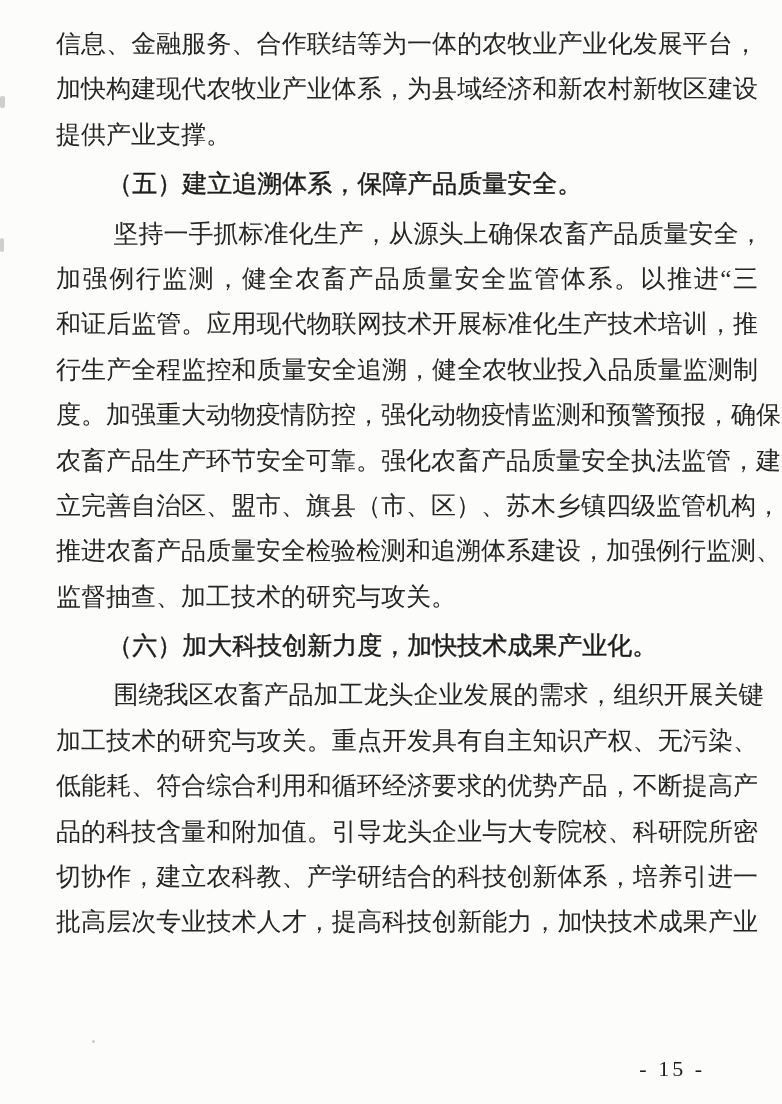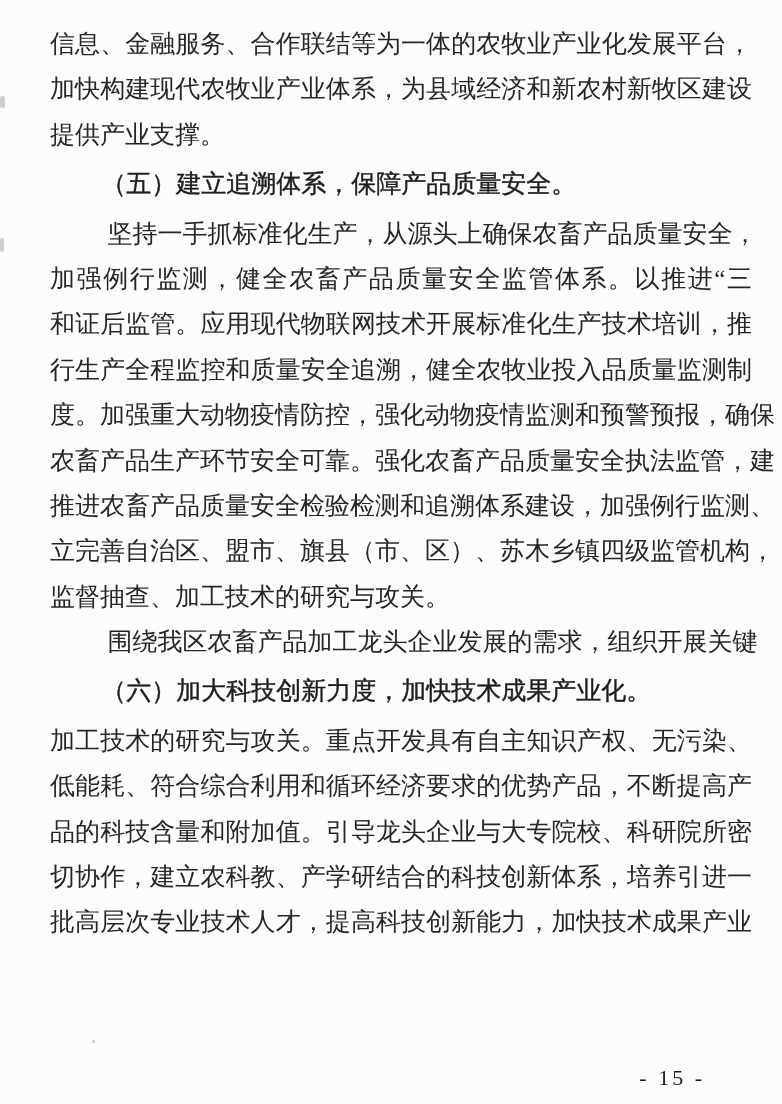--- a/index.html
+++ b/index.html
@@ -13,21 +13,21 @@
     overflow: hidden;
     background: var(--page-bg, #fcfcfb);
     font-family: "Liberation Serif", "DejaVu Serif", serif;
   }
   .page {
     position: absolute;
     inset: 0;
   }
   .text-body {
     position: absolute;
-    left: 50px;
+    left: 56px;
     top: 21px;
     width: 702px;
     color: var(--text-color, #262626);
   }
   .line {
     font-size: 25px;
     line-height: 45.4px;
     height: 45.4px;
     white-space: nowrap;
     letter-spacing: 0;
@@ -43,21 +43,21 @@
     font-weight: 400;
     color: #1d1d1d;
     text-indent: 2.05em;
     margin-top: 4px;
     margin-bottom: 4px;
     -webkit-text-stroke: 0.4px #1d1d1d;
   }
   .page-number {
     position: absolute;
     right: 77px;
-    bottom: 13px;
+    bottom: 22px;
     font-size: 22px;
     letter-spacing: 3px;
     color: #1c1c1c;
   }
   
   .scan-artifact {
     position: absolute;
     background: #9a9a9a;
     opacity: 0.45;
     border-radius: 2px;
@@ -78,25 +78,25 @@
       <div class="line body justify">信息、金融服务、合作联结等为一体的农牧业产业化发展平台，</div>
       <div class="line body justify">加快构建现代农牧业产业体系，为县域经济和新农村新牧区建设</div>
       <div class="line body">提供产业支撑。</div>
       <div class="line heading indent">（五）建立追溯体系，保障产品质量安全。</div>
       <div class="line body indent justify">坚持一手抓标准化生产，从源头上确保农畜产品质量安全，</div>
       <div class="line body justify">加强例行监测，健全农畜产品质量安全监管体系。以推进“三</div>
       <div class="line body justify">和证后监管。应用现代物联网技术开展标准化生产技术培训，推</div>
       <div class="line body justify">行生产全程监控和质量安全追溯，健全农牧业投入品质量监测制</div>
       <div class="line body justify">度。加强重大动物疫情防控，强化动物疫情监测和预警预报，确保</div>
       <div class="line body justify">农畜产品生产环节安全可靠。强化农畜产品质量安全执法监管，建</div>
+      <div class="line body justify">立完善自治区、盟市、旗县（市、区）、苏木乡镇四级监管机构，</div>
       <div class="line body justify">推进农畜产品质量安全检验检测和追溯体系建设，加强例行监测、</div>
-      <div class="line body justify">立完善自治区、盟市、旗县（市、区）、苏木乡镇四级监管机构，</div>
       <div class="line body">监督抽查、加工技术的研究与攻关。</div>
+      <div class="line heading indent">（六）加大科技创新力度，加快技术成果产业化。</div>
       <div class="line body indent justify">围绕我区农畜产品加工龙头企业发展的需求，组织开展关键</div>
-      <div class="line heading indent">（六）加大科技创新力度，加快技术成果产业化。</div>
       <div class="line body justify">加工技术的研究与攻关。重点开发具有自主知识产权、无污染、</div>
       <div class="line body justify">低能耗、符合综合利用和循环经济要求的优势产品，不断提高产</div>
       <div class="line body justify">品的科技含量和附加值。引导龙头企业与大专院校、科研院所密</div>
       <div class="line body justify">切协作，建立农科教、产学研结合的科技创新体系，培养引进一</div>
       <div class="line body justify">批高层次专业技术人才，提高科技创新能力，加快技术成果产业</div>
     </div>
 
   <div class="page-number">- 15 -</div>
 </div>
 

